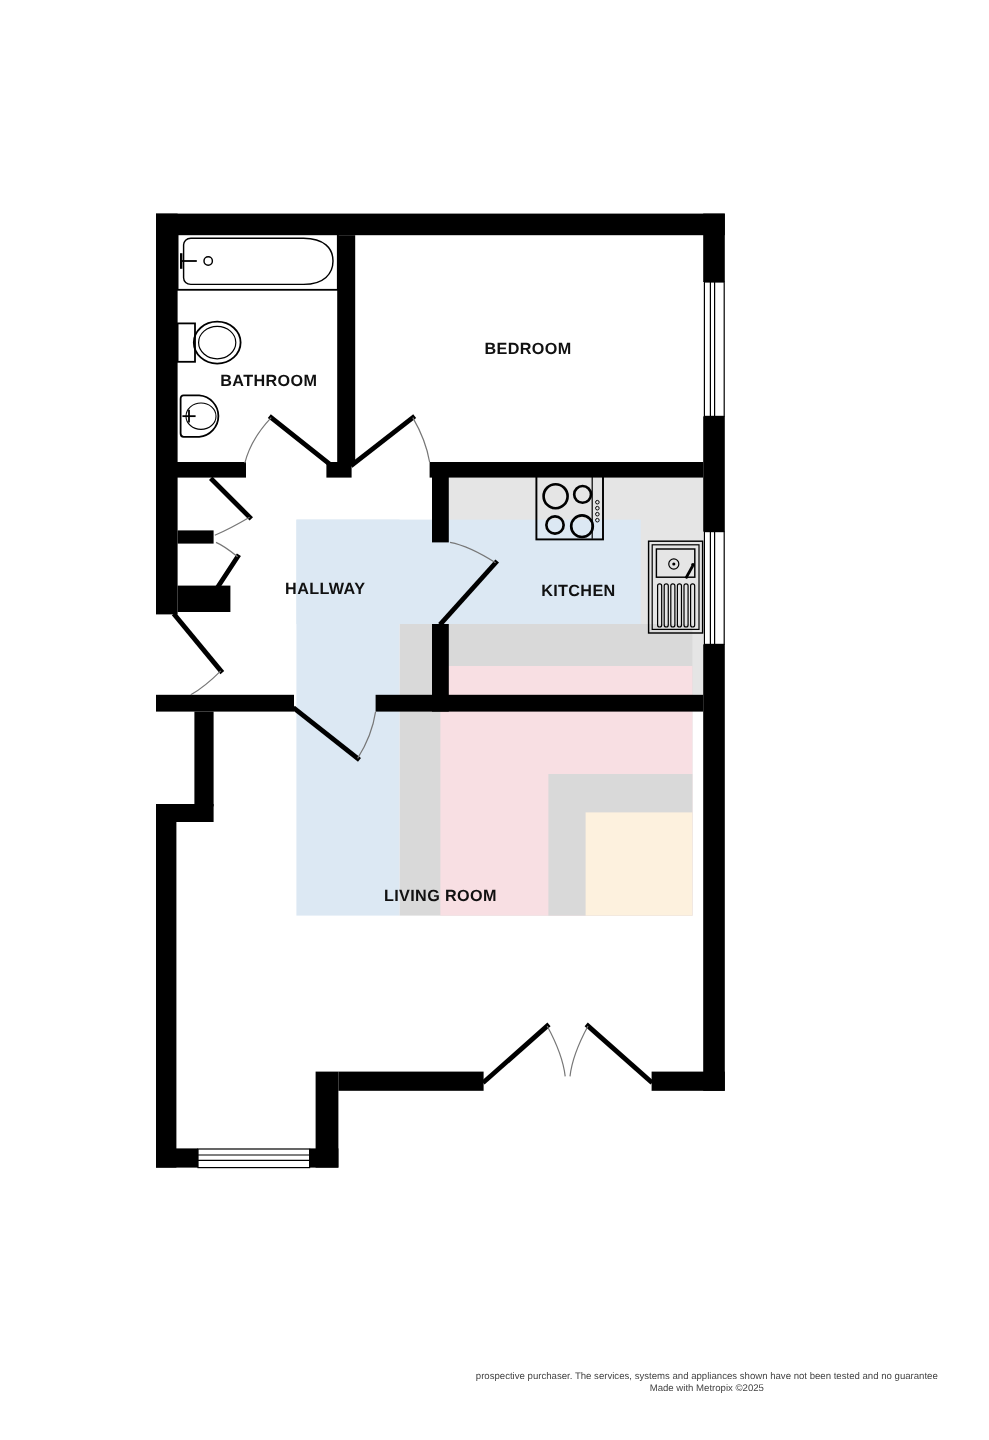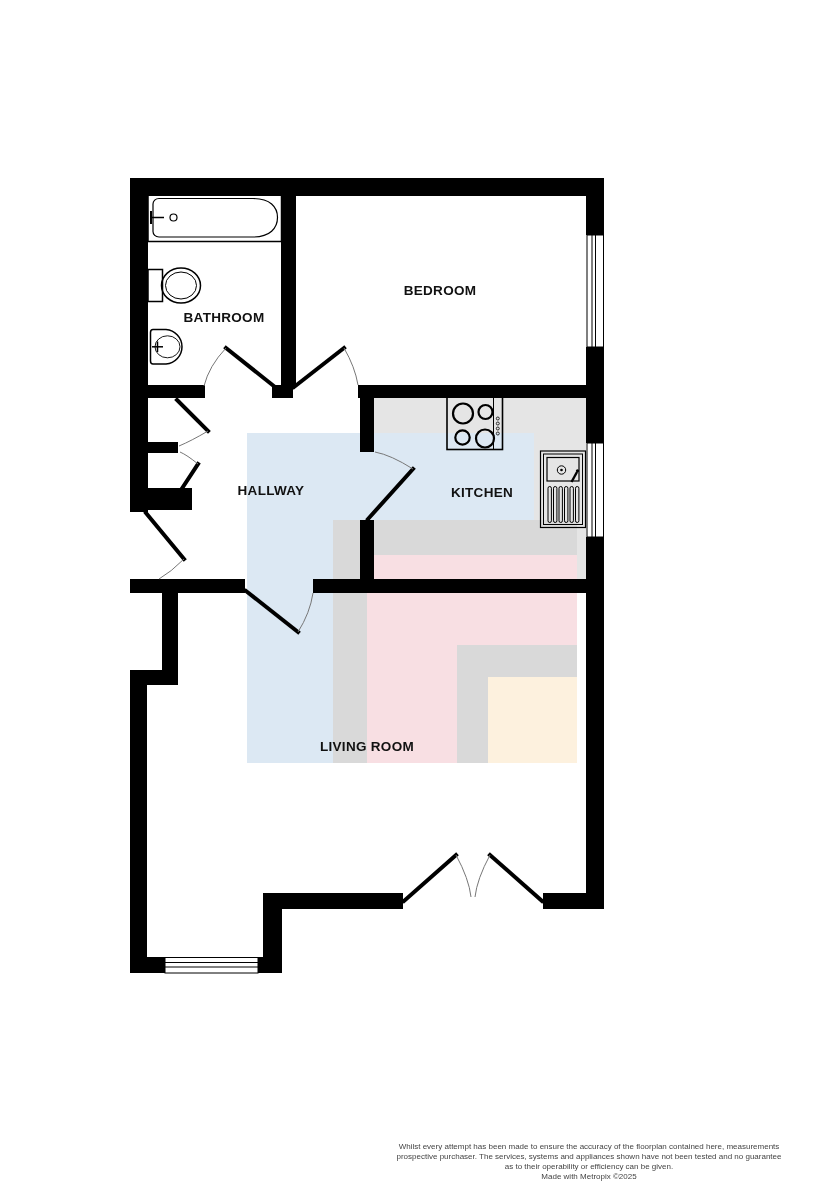--- a/index.html
+++ b/index.html
@@ -173,18 +173,16 @@
   <g>
     <text class="room-label" x="224" y="322">BATHROOM</text>
     <text class="room-label" x="440" y="295">BEDROOM</text>
     <text class="room-label" x="271" y="495">HALLWAY</text>
     <text class="room-label" x="482" y="497">KITCHEN</text>
     <text class="room-label" x="367" y="751">LIVING ROOM</text>
   </g>
 </svg>
 
   <div class="footer">
-    <div>Whilst every attempt has been made to ensure the accuracy of the floorplan contained here, measurements</div>
     <div>prospective purchaser. The services, systems and appliances shown have not been tested and no guarantee</div>
-    <div>as to their operability or efficiency can be given.</div>
     <div>Made with Metropix ©2025</div>
   </div>
 </div>
 
 </body></html>

